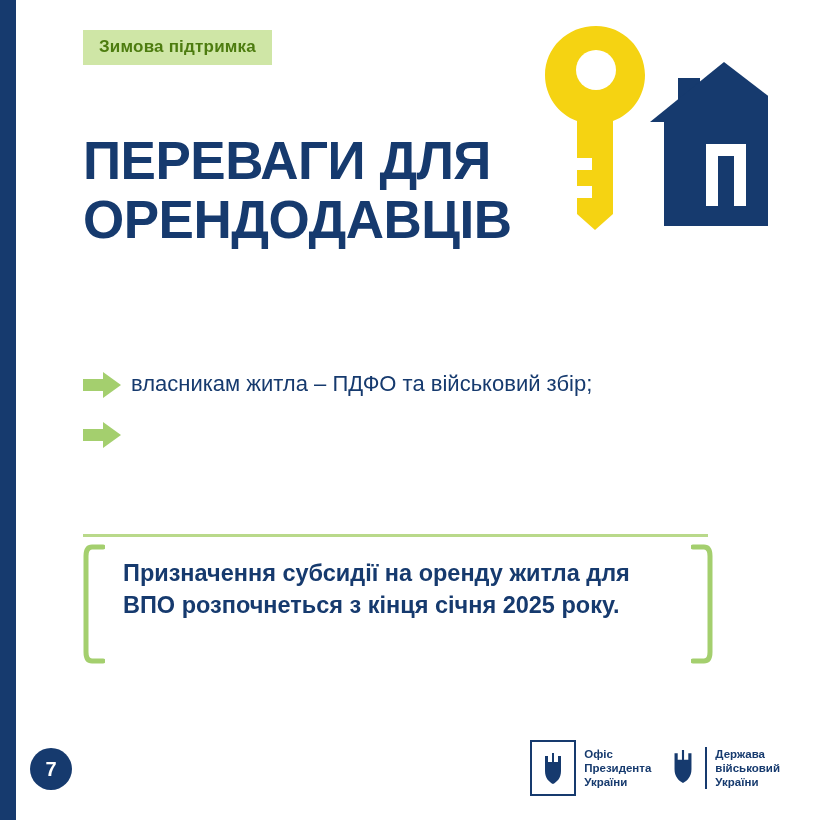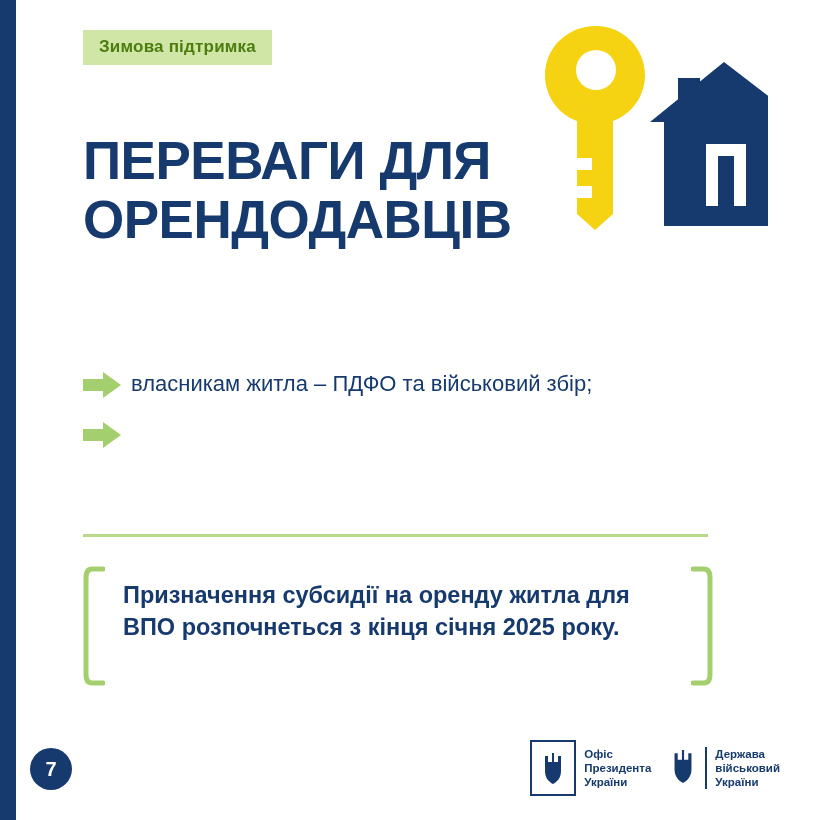--- a/index.html
+++ b/index.html
@@ -86,21 +86,21 @@
   
   .divider {
     position: absolute;
     left: 83px; top: 534px;
     width: 625px; height: 3px;
     background: #b9d98a;
   }
   
   .callout {
     position: absolute;
-    left: 83px; top: 566px;
+    left: 83px; top: 544px;
     width: 630px; height: 120px;
   }
   .bracket-l, .bracket-r {
     position: absolute;
     top: 0;
     width: 22px; height: 120px;
   }
   .bracket-l { left: 0; }
   .bracket-r { right: 0; }
   .callout-text {

